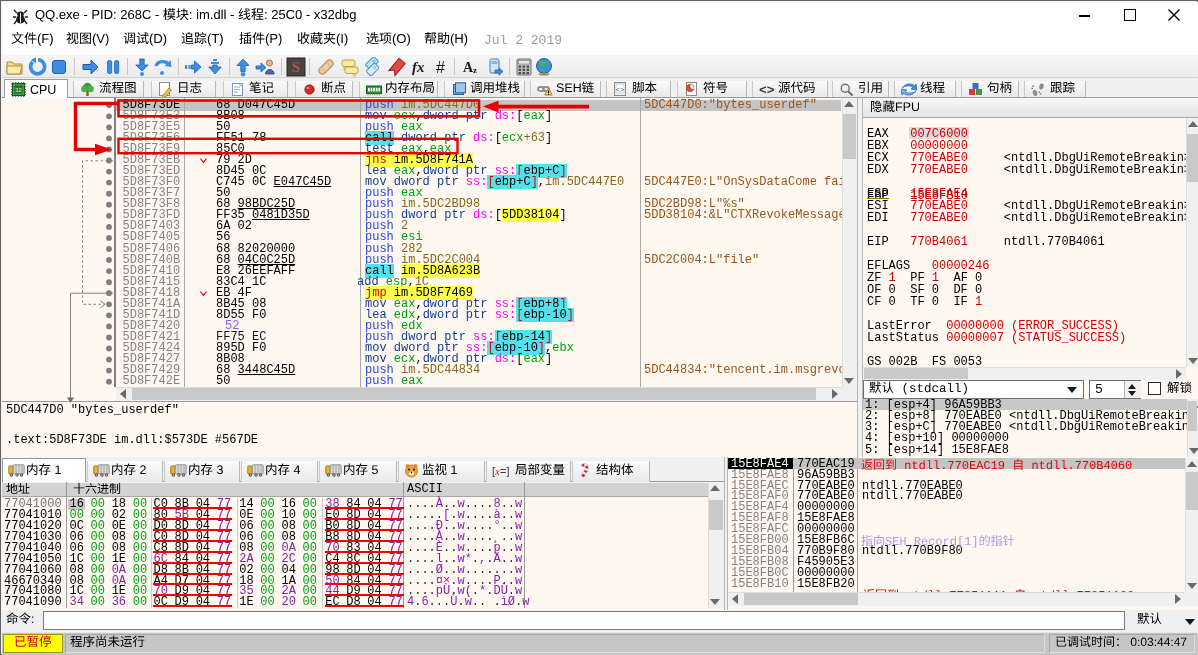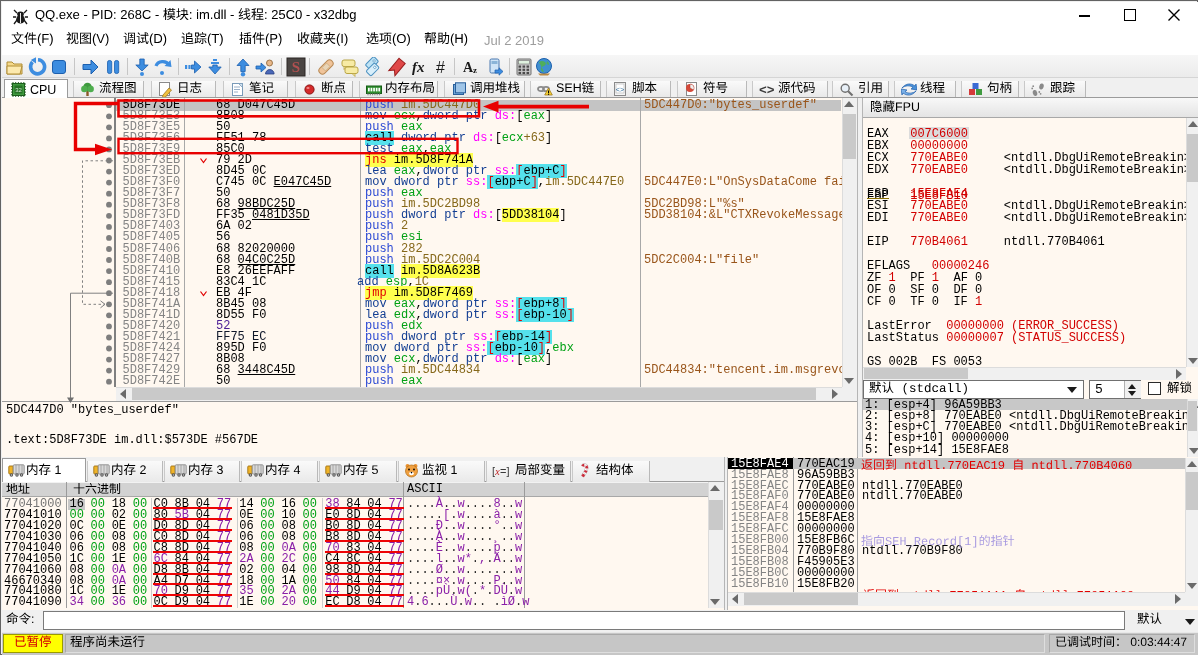--- a/index.html
+++ b/index.html
@@ -49,21 +49,21 @@
       </svg></div>
 <div style="position:absolute;left:296px;top:32px;z-index:5;line-height:0"><svg width="52" height="13" viewBox="0 -10 52 13" style="overflow:visible">
         <path transform="translate(0 0)" d="M7.6 -7.5H10.5C10.2 -5.8 9.8 -4.4 9.1 -3.2C8.5 -4.4 7.9 -5.8 7.6 -7.3ZM7.5 -10.9C7.1 -8.7 6.4 -6.5 5.3 -5.2C5.5 -5 5.9 -4.6 6 -4.4C6.4 -4.9 6.7 -5.4 7.1 -6.1C7.5 -4.7 8 -3.4 8.6 -2.3C7.9 -1.2 6.9 -0.4 5.5 0.2C5.7 0.5 6.1 0.9 6.2 1.1C7.4 0.4 8.4 -0.5 9.2 -1.5C9.9 -0.4 10.8 0.4 11.9 1C12 0.7 12.3 0.4 12.5 0.2C11.4 -0.4 10.5 -1.2 9.7 -2.3C10.5 -3.7 11.1 -5.4 11.5 -7.5H12.4V-8.4H7.9C8.2 -9.1 8.4 -9.9 8.5 -10.8ZM1.2 -1.3C1.4 -1.5 1.8 -1.7 4.2 -2.6V1.1H5.2V-10.7H4.2V-3.5L2.2 -2.8V-9.5H1.2V-3.1C1.2 -2.6 1 -2.3 0.8 -2.2C0.9 -2 1.1 -1.5 1.2 -1.3Z M23.8 -6.1C23.6 -5 23.3 -4 22.9 -3C22.7 -4.1 22.6 -5.4 22.5 -6.9H25.4V-7.8H24.5L24.9 -8C24.6 -8.4 24.1 -8.8 23.6 -9L23 -8.6C23.4 -8.4 23.8 -8.1 24.1 -7.8H22.5L22.5 -8.6H22.1V-9.2H25.2V-10H22.1V-10.9H21.1V-10H17.8V-10.9H16.9V-10H13.8V-9.2H16.9V-8.3H17.8V-9.2H21.1V-8.2H21.6L21.6 -7.8H16V-5.5H14.9V-7.7H14.1V-4.3H14.9V-4.7H16V-4.2V-3.6H13.5V-2.8H14.3V-2.2C14.3 -1.4 14.1 -0.2 13.4 0.6C13.6 0.7 13.9 0.9 14.1 1C14.9 0.1 15 -1.2 15 -2.2V-2.8H15.9C15.8 -1.6 15.7 -0.3 15.1 0.7C15.3 0.7 15.7 0.9 15.8 1.1C16.7 -0.4 16.8 -2.6 16.8 -4.2V-6.9H21.6C21.7 -4.9 22 -3.2 22.3 -1.9C22 -1.5 21.7 -1.1 21.4 -0.8V-1.1H20V-2.1H21.3V-4.5H20V-5.4H21.3V-6.1H17.5V0.3H18.2V-0.5H21.2C20.8 -0.1 20.5 0.2 20.1 0.5C20.3 0.6 20.6 0.9 20.8 1.1C21.5 0.5 22.1 -0.1 22.6 -0.8C23 0.4 23.6 1.1 24.3 1.1C25.1 1.1 25.4 0.7 25.6 -1C25.4 -1.1 25.1 -1.3 24.9 -1.4C24.8 -0.2 24.7 0.2 24.4 0.2C24 0.2 23.5 -0.4 23.2 -1.7C23.9 -2.9 24.4 -4.3 24.7 -6ZM19.3 -1.1H18.2V-2.1H19.3ZM19.3 -4.5H18.2V-5.4H19.3ZM18.2 -3.9H20.6V-2.7H18.2Z M28.3 -7.5C28.8 -6.7 29.2 -5.6 29.4 -5L30.3 -5.2C30.1 -5.9 29.7 -6.9 29.2 -7.7ZM35.6 -7.7C35.3 -7 34.7 -5.8 34.2 -5.2L35 -4.9C35.5 -5.6 36.1 -6.6 36.5 -7.4ZM32 -10.9V-9H27.2V-8H32C32 -6.8 31.9 -5.7 31.7 -4.8H26.8V-3.8H31.5C30.8 -1.9 29.5 -0.6 26.6 0.2C26.8 0.4 27.1 0.8 27.2 1C30.4 0.1 31.8 -1.4 32.5 -3.6C33.5 -1.3 35.2 0.3 37.8 1C37.9 0.7 38.2 0.3 38.4 0.1C36 -0.5 34.3 -1.8 33.4 -3.8H38.2V-4.8H32.8C32.9 -5.7 33 -6.8 33 -8H37.8V-9H33.1L33.1 -10.9Z M39.8 -3.4Q39.8 -5.2 40.4 -6.7Q41 -8.1 42.1 -9.4H43.3Q42.1 -8.1 41.5 -6.6Q41 -5.1 41 -3.4Q41 -1.6 41.5 -0.1Q42.1 1.4 43.3 2.7H42.1Q40.9 1.4 40.4 -0.1Q39.8 -1.5 39.8 -3.4Z M44.5 0V-8.9H45.7V0Z M50.5 -3.4Q50.5 -1.5 49.9 -0.1Q49.3 1.4 48.1 2.7H47Q48.2 1.4 48.8 -0.1Q49.3 -1.6 49.3 -3.4Q49.3 -5.1 48.8 -6.6Q48.2 -8.1 47 -9.4H48.1Q49.3 -8.1 49.9 -6.7Q50.5 -5.2 50.5 -3.4Z" fill="#000"></path>
       </svg></div>
 <div style="position:absolute;left:365px;top:32px;z-index:5;line-height:0"><svg width="45" height="13" viewBox="0 -10 45 13" style="overflow:visible">
         <path transform="translate(0 0)" d="M0.8 -9.9C1.5 -9.3 2.4 -8.4 2.8 -7.8L3.6 -8.4C3.2 -9 2.3 -9.9 1.5 -10.5ZM5.8 -10.5C5.5 -9.4 4.9 -8.2 4.2 -7.5C4.5 -7.3 4.9 -7.1 5.1 -6.9C5.4 -7.3 5.7 -7.8 5.9 -8.3H7.8V-6.4H4.2V-5.5H6.5C6.3 -3.8 5.8 -2.6 3.8 -1.9C4 -1.7 4.3 -1.3 4.4 -1.1C6.6 -1.9 7.2 -3.4 7.5 -5.5H8.8V-2.5C8.8 -1.5 9 -1.2 10 -1.2C10.2 -1.2 11.1 -1.2 11.3 -1.2C12.1 -1.2 12.4 -1.6 12.5 -3.3C12.2 -3.3 11.8 -3.5 11.6 -3.7C11.6 -2.3 11.5 -2.1 11.2 -2.1C11 -2.1 10.3 -2.1 10.2 -2.1C9.8 -2.1 9.8 -2.2 9.8 -2.5V-5.5H12.4V-6.4H8.8V-8.3H11.8V-9.1H8.8V-10.9H7.8V-9.1H6.3C6.5 -9.5 6.6 -9.9 6.7 -10.3ZM3.3 -5.9H0.7V-5H2.3V-1.1C1.8 -0.8 1.2 -0.4 0.6 0.2L1.2 1C2 0.2 2.7 -0.4 3.2 -0.4C3.4 -0.4 3.8 -0.1 4.4 0.2C5.2 0.8 6.3 0.9 7.8 0.9C9.1 0.9 11.3 0.8 12.3 0.8C12.3 0.5 12.5 -0 12.6 -0.3C11.3 -0.1 9.3 -0 7.8 -0C6.4 -0 5.3 -0.1 4.5 -0.6C3.9 -1 3.6 -1.3 3.3 -1.3Z M21 -6.5V-3.8C21 -2.4 20.7 -0.7 17.1 0.2C17.4 0.4 17.6 0.8 17.8 1C21.4 -0.2 22 -2.1 22 -3.8V-6.5ZM22 -1.2C23 -0.5 24.2 0.4 24.8 1L25.5 0.3C24.9 -0.3 23.6 -1.2 22.6 -1.8ZM13.4 -2.4 13.6 -1.4C14.8 -1.8 16.4 -2.3 17.9 -2.8L17.8 -3.7L16.2 -3.2V-8.4H17.7V-9.4H13.6V-8.4H15.2V-2.9ZM18.4 -8.1V-2H19.4V-7.2H23.6V-2H24.6V-8.1H21.5C21.7 -8.5 21.9 -9 22.1 -9.5H25.4V-10.3H18V-9.5H21C20.8 -9 20.7 -8.5 20.5 -8.1Z M26.8 -3.4Q26.8 -5.2 27.4 -6.7Q28 -8.1 29.1 -9.4H30.3Q29.1 -8.1 28.5 -6.6Q28 -5.1 28 -3.4Q28 -1.6 28.5 -0.1Q29.1 1.4 30.3 2.7H29.1Q27.9 1.4 27.4 -0.1Q26.8 -1.5 26.8 -3.4Z M39.8 -4.5Q39.8 -3.1 39.3 -2.1Q38.7 -1 37.7 -0.4Q36.7 0.1 35.4 0.1Q34 0.1 33 -0.4Q32 -1 31.5 -2Q30.9 -3.1 30.9 -4.5Q30.9 -6.7 32.1 -7.9Q33.3 -9.1 35.4 -9.1Q36.8 -9.1 37.8 -8.5Q38.8 -8 39.3 -7Q39.8 -5.9 39.8 -4.5ZM38.6 -4.5Q38.6 -6.2 37.7 -7.1Q36.9 -8.1 35.4 -8.1Q33.9 -8.1 33 -7.1Q32.2 -6.2 32.2 -4.5Q32.2 -2.8 33 -1.8Q33.9 -0.9 35.4 -0.9Q36.9 -0.9 37.8 -1.8Q38.6 -2.8 38.6 -4.5Z M44 -3.4Q44 -1.5 43.4 -0.1Q42.8 1.4 41.6 2.7H40.5Q41.7 1.4 42.3 -0.1Q42.8 -1.6 42.8 -3.4Q42.8 -5.1 42.3 -6.6Q41.7 -8.1 40.5 -9.4H41.6Q42.8 -8.1 43.4 -6.7Q44 -5.2 44 -3.4Z" fill="#000"></path>
       </svg></div>
 <div style="position:absolute;left:423px;top:32px;z-index:5;line-height:0"><svg width="45" height="13" viewBox="0 -10 45 13" style="overflow:visible">
         <path transform="translate(0 0)" d="M3.6 -10.9V-9.9H0.9V-9.1H3.6V-8.2H1.1V-7.4H3.6V-7.1C3.6 -6.9 3.5 -6.6 3.5 -6.4H0.7V-5.6H3.1C2.7 -5 2 -4.4 0.9 -4C1.1 -3.9 1.4 -3.5 1.6 -3.3C3 -3.9 3.8 -4.8 4.2 -5.6H7V-6.4H4.5C4.5 -6.6 4.5 -6.9 4.5 -7.1V-7.4H6.7V-8.2H4.5V-9.1H6.9V-9.9H4.5V-10.9ZM7.6 -10.4V-3.9H8.5V-9.5H10.8C10.4 -9 10 -8.3 9.5 -7.7C10.7 -7.1 11.1 -6.5 11.1 -6.1C11.1 -5.8 11 -5.6 10.8 -5.5C10.6 -5.4 10.4 -5.4 10.2 -5.4C9.9 -5.4 9.4 -5.4 8.8 -5.4C9 -5.2 9.1 -4.9 9.2 -4.6C9.7 -4.6 10.2 -4.6 10.7 -4.6C10.9 -4.6 11.2 -4.7 11.4 -4.8C11.9 -5.1 12.1 -5.4 12.1 -6C12.1 -6.6 11.7 -7.2 10.6 -7.9C11.1 -8.5 11.7 -9.3 12.2 -10L11.5 -10.4L11.3 -10.4ZM1.9 -3.4V0.3H2.9V-2.5H6V1H7V-2.5H10.3V-0.8C10.3 -0.6 10.2 -0.5 10 -0.5C9.8 -0.5 9 -0.5 8.2 -0.5C8.3 -0.3 8.5 0.1 8.5 0.3C9.6 0.3 10.3 0.3 10.7 0.2C11.1 0 11.3 -0.2 11.3 -0.7V-3.4H7V-4.4H6V-3.4Z M21.2 -10.9C21.2 -9.9 21.2 -8.9 21.2 -8H19.1V-7H21.2C21 -3.9 20.3 -1.2 17.8 0.3C18.1 0.5 18.4 0.8 18.5 1.1C21.2 -0.7 21.9 -3.6 22.1 -7H24.1C24 -2.3 23.9 -0.5 23.5 -0.1C23.4 0 23.3 0.1 23 0.1C22.8 0.1 22.1 0 21.4 -0C21.5 0.2 21.6 0.7 21.7 0.9C22.3 1 23 1 23.5 0.9C23.9 0.9 24.1 0.8 24.4 0.4C24.8 -0.1 24.9 -2 25.1 -7.5C25.1 -7.6 25.1 -8 25.1 -8H22.1C22.2 -8.9 22.2 -9.9 22.2 -10.9ZM13.4 -1.2 13.6 -0.2C15.2 -0.6 17.4 -1.1 19.4 -1.6L19.3 -2.5L18.6 -2.3V-10.3H14.4V-1.4ZM15.3 -1.6V-3.8H17.7V-2.1ZM15.3 -6.6H17.7V-4.7H15.3ZM15.3 -7.5V-9.4H17.7V-7.5Z M26.8 -3.4Q26.8 -5.2 27.4 -6.7Q28 -8.1 29.1 -9.4H30.3Q29.1 -8.1 28.5 -6.6Q28 -5.1 28 -3.4Q28 -1.6 28.5 -0.1Q29.1 1.4 30.3 2.7H29.1Q27.9 1.4 27.4 -0.1Q26.8 -1.5 26.8 -3.4Z M37.4 0V-4.1H32.6V0H31.4V-8.9H32.6V-5.2H37.4V-8.9H38.7V0Z M43.2 -3.4Q43.2 -1.5 42.7 -0.1Q42.1 1.4 40.9 2.7H39.8Q41 1.4 41.5 -0.1Q42.1 -1.6 42.1 -3.4Q42.1 -5.1 41.5 -6.6Q41 -8.1 39.8 -9.4H40.9Q42.1 -8.1 42.7 -6.7Q43.2 -5.2 43.2 -3.4Z" fill="#000"></path>
       </svg></div>
-<div class="abs" style="left:483px;top:32px;font-size:13px;color:#9d9d9d;font-family:Liberation Sans, sans-serif">Jul 2 2019</div>
+<div class="abs" style="left:483px;top:32px;font-size:13px;color:#9d9d9d;font-family:Liberation Mono, monospace">Jul 2 2019</div>
 <div class="abs" style="left:1px;top:54px;width:1196px;height:23px;background:linear-gradient(#f6f6f6,#ebebeb);border-bottom:1px solid #d5d5d5;box-sizing:border-box"></div>
 <div class="abs" style="left:73px;top:57px;width:1px;height:17px;background:#c6c6c6"></div>
 <div class="abs" style="left:126px;top:57px;width:1px;height:17px;background:#c6c6c6"></div>
 <div class="abs" style="left:177px;top:57px;width:1px;height:17px;background:#c6c6c6"></div>
 <div class="abs" style="left:228px;top:57px;width:1px;height:17px;background:#c6c6c6"></div>
 <div class="abs" style="left:280px;top:57px;width:1px;height:17px;background:#c6c6c6"></div>
 <div class="abs" style="left:308px;top:57px;width:1px;height:17px;background:#c6c6c6"></div>
 <div class="abs" style="left:453px;top:57px;width:1px;height:17px;background:#c6c6c6"></div>
 <div class="abs" style="left:508px;top:57px;width:1px;height:17px;background:#c6c6c6"></div>
 <svg class="abs" style="left:4px;top:56px" width="20" height="20" viewBox="0 0 20 20">
@@ -445,21 +445,21 @@
     </svg>
     <div class="m" style="left:215px;top:286.7px;color:#000">EB 4F</div>
     <div class="m" style="left:364px;top:286.7px;color:#000"><span style="background:#ffff4e;"><span style="color:#e10000;">jmp</span> im.5D8F7469</span></div>
     <div class="m" style="left:121.5px;top:297.8px;color:#848484">5D8F741A</div>
     <div class="m" style="left:215px;top:297.8px;color:#000">8B45 08</div>
     <div class="m" style="left:364px;top:297.8px;color:#000"><span style="color:#123d92;">mov</span> <span style="color:#00a114;">eax</span>,<span style="color:#123d92;">dword ptr </span><span style="color:#ff00ff;">ss:</span><span style="color:#e10000;background:#55e1ec;">[</span><span style="background:#55e1ec;">ebp+8</span><span style="color:#e10000;background:#55e1ec;">]</span></div>
     <div class="m" style="left:121.5px;top:308.8px;color:#848484">5D8F741D</div>
     <div class="m" style="left:215px;top:308.8px;color:#000">8D55 F0</div>
     <div class="m" style="left:364px;top:308.8px;color:#000"><span style="color:#123d92;">lea</span> <span style="color:#00a114;">edx</span>,<span style="color:#123d92;">dword ptr </span><span style="color:#ff00ff;">ss:</span><span style="color:#e10000;background:#55e1ec;">[</span><span style="background:#55e1ec;">ebp-10</span><span style="color:#e10000;background:#55e1ec;">]</span></div>
     <div class="m" style="left:121.5px;top:319.9px;color:#848484">5D8F7420</div>
-    <div class="m" style="left:215px;top:319.9px;color:#4c1d95">52</div>
+    <div class="m" style="left:224px;top:319.9px;color:#8b5cf6">52</div>
     <div class="m" style="left:364px;top:319.9px;color:#000"><span style="color:#2b49d4;">push</span> <span style="color:#00a114;">edx</span></div>
     <div class="m" style="left:121.5px;top:331.0px;color:#848484">5D8F7421</div>
     <div class="m" style="left:215px;top:331.0px;color:#0f172a">FF75 EC</div>
     <div class="m" style="left:364px;top:331.0px;color:#000"><span style="color:#2b49d4;">push</span> <span style="color:#123d92;">dword ptr </span><span style="color:#ff00ff;">ss:</span><span style="color:#e10000;background:#55e1ec;">[</span><span style="background:#55e1ec;">ebp-14</span><span style="color:#e10000;background:#55e1ec;">]</span></div>
     <div class="m" style="left:121.5px;top:342.0px;color:#848484">5D8F7424</div>
     <div class="m" style="left:215px;top:342.0px;color:#000">895D F0</div>
     <div class="m" style="left:364px;top:342.0px;color:#000"><span style="color:#123d92;">mov</span> <span style="color:#123d92;">dword ptr </span><span style="color:#ff00ff;">ss:</span><span style="color:#e10000;background:#55e1ec;">[</span><span style="background:#55e1ec;">ebp-10</span><span style="color:#e10000;background:#55e1ec;">]</span>,<span style="color:#00a114;">ebx</span></div>
     <div class="m" style="left:121.5px;top:353.1px;color:#848484">5D8F7427</div>
     <div class="m" style="left:215px;top:353.1px;color:#000">8B08</div>
     <div class="m" style="left:364px;top:353.1px;color:#000"><span style="color:#123d92;">mov</span> <span style="color:#00a114;">ecx</span>,<span style="color:#123d92;">dword ptr </span><span style="color:#ff00ff;">ds:</span>[<span style="color:#00a114;">eax</span>]</div>

